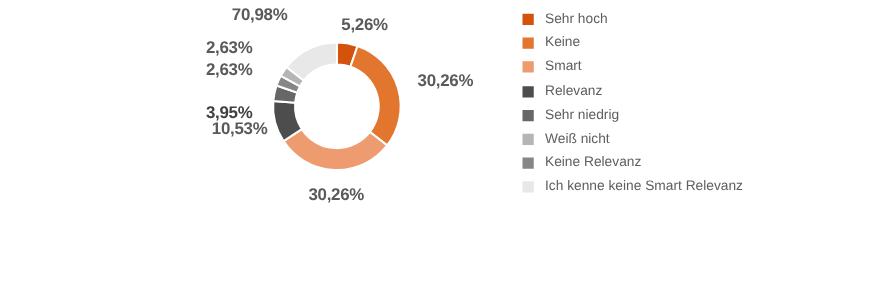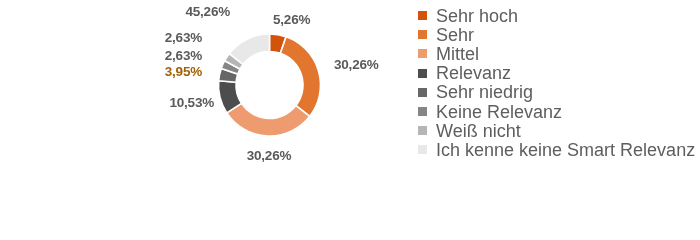--- a/index.html
+++ b/index.html
@@ -60,21 +60,21 @@
     height: 19.2px;
   }
   .legend-swatch {
     width: 9px;
     height: 9px;
     flex: 0 0 9px;
     margin-right: 9px;
   }
   .legend-label {
     font-family: "Liberation Sans", sans-serif;
-    font-size: 18px;
+    font-size: 11px;
     color: #5e5e5e;
     white-space: nowrap;
     line-height: 1;
   }
 </style>
 </head>
 <body>
 
 <div id="root">
 
@@ -89,55 +89,55 @@
           <path d="M 221.26838890707265 68.42557115974708 A 51 51 0 0 1 224.65225859957383 60.71667050669326 L 240.04118947226908 69.04918552890636 A 33.5 33.5 0 0 0 237.8184515369987 74.11287517355936 Z" fill="#868686" stroke="#ffffff" stroke-width="1.6"></path>
           <path d="M 224.65225859957383 60.71667050669326 A 51 51 0 0 1 229.2582374073959 53.66949500182785 L 243.0666853558385 64.42015848159281 A 33.5 33.5 0 0 0 240.04118947226908 69.04918552890636 Z" fill="#B5B5B5" stroke="#ffffff" stroke-width="1.6"></path>
           <path d="M 229.2582374073959 53.66949500182785 A 51 51 0 0 1 269.5 34 L 269.5 51.5 A 33.5 33.5 0 0 0 243.0666853558385 64.42015848159281 Z" fill="#E8E8E8" stroke="#ffffff" stroke-width="1.6"></path>
         </g>
     </svg>
     <div id="data-labels">
         <div class="data-label dl-right" style="top: 12px; left: 273px; color: rgb(90, 90, 90); text-align: center;">5,26%</div>
         <div class="data-label dl-right" style="top: 57px; left: 334px; color: rgb(90, 90, 90);">30,26%</div>
         <div class="data-label dl-center" style="top: 148px; left: 209px; width: 120px; color: rgb(90, 90, 90);">30,26%</div>
         <div class="data-label dl-left" style="top: 95px; left: 12px; width: 202px; color: rgb(90, 90, 90);">10,53%</div>
-        <div class="data-label dl-left" style="top: 64px; left: 0px; width: 202px; color: #a16207;">3,95%</div>
+        <div class="data-label dl-left" style="top: 82px; left: 0px; width: 202px; color: #404040;">3,95%</div>
         <div class="data-label dl-left" style="top: 48px; left: 0px; width: 202px; color: rgb(90, 90, 90);">2,63%</div>
         <div class="data-label dl-left" style="top: 30px; left: 0px; width: 202px; color: rgb(90, 90, 90);">2,63%</div>
-        <div class="data-label dl-left" style="top: 4px; left: 0px; width: 230px; color: rgb(90, 90, 90);">45,26%</div>
+        <div class="data-label dl-left" style="top: 4px; left: 0px; width: 230px; color: rgb(90, 90, 90);">70,98%</div>
       </div>
   </div>
 
   <div id="legend">
       <div class="legend-item">
         <span class="legend-swatch" style="background: rgb(212, 83, 12);"></span>
         <span class="legend-label">Sehr hoch</span>
       </div>
       <div class="legend-item">
         <span class="legend-swatch" style="background: rgb(226, 118, 47);"></span>
-        <span class="legend-label">Sehr</span>
+        <span class="legend-label">Keine</span>
       </div>
       <div class="legend-item">
         <span class="legend-swatch" style="background: rgb(238, 155, 112);"></span>
-        <span class="legend-label">Mittel</span>
+        <span class="legend-label">Smart</span>
       </div>
       <div class="legend-item">
         <span class="legend-swatch" style="background: rgb(77, 77, 77);"></span>
         <span class="legend-label">Relevanz</span>
       </div>
       <div class="legend-item">
         <span class="legend-swatch" style="background: rgb(103, 103, 103);"></span>
         <span class="legend-label">Sehr niedrig</span>
       </div>
       <div class="legend-item">
+        <span class="legend-swatch" style="background: rgb(181, 181, 181);"></span>
+        <span class="legend-label">Weiß nicht</span>
+      </div>
+      <div class="legend-item">
         <span class="legend-swatch" style="background: rgb(134, 134, 134);"></span>
         <span class="legend-label">Keine Relevanz</span>
-      </div>
-      <div class="legend-item">
-        <span class="legend-swatch" style="background: rgb(181, 181, 181);"></span>
-        <span class="legend-label">Weiß nicht</span>
       </div>
       <div class="legend-item">
         <span class="legend-swatch" style="background: rgb(232, 232, 232);"></span>
         <span class="legend-label">Ich kenne keine Smart Relevanz</span>
       </div>
     </div>
 
 </div>
 
 </body></html>

